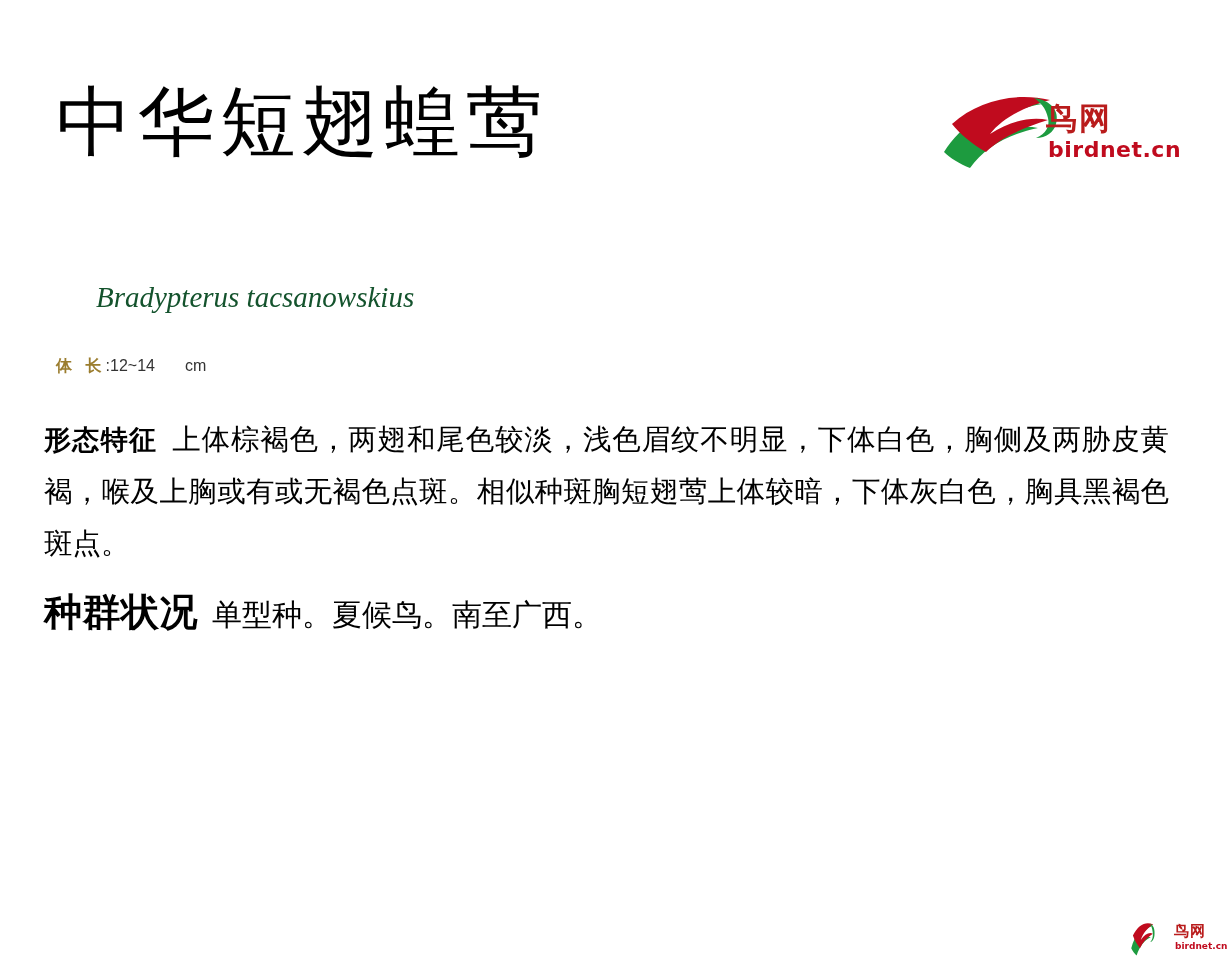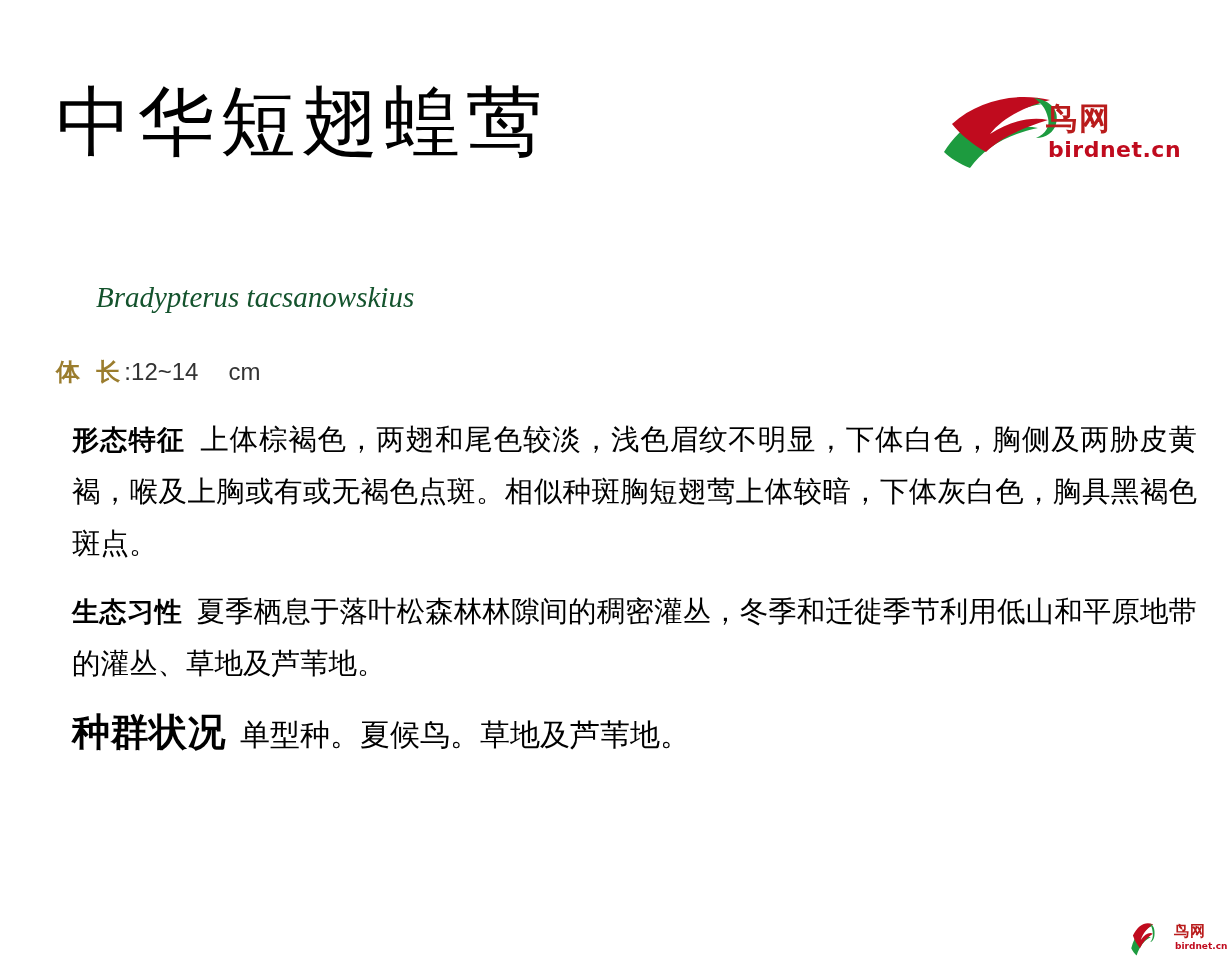--- a/index.html
+++ b/index.html
@@ -106,21 +106,21 @@
     color: #14532d;
     white-space: nowrap;
     margin-left: 40px;
   }
 
   
   .length-line {
     position: absolute;
     left: 56px;
     top: 356px;
-    font-size: 24px;
+    font-size: 16px;
     white-space: nowrap;
     color: #333333;
   }
   .length-label {
     font-family: "DejaVu Sans", sans-serif;
     font-weight: bold;
     color: #9b7d2e;
     letter-spacing: 4px;
   }
   .length-value {
@@ -129,21 +129,21 @@
   }
   .length-unit {
     font-family: "Liberation Sans", sans-serif;
     color: #333333;
     margin-left: 30px;
   }
 
   
   .sections {
     position: absolute;
-    left: 72px;
+    left: 44px;
     top: 414px;
     width: 1125px;
   }
   .section {
     margin-bottom: 16px;
   }
   .section p {
     margin: 0;
     font-family: "Liberation Serif", serif;
     font-size: 28.5px;
@@ -195,30 +195,25 @@
   </div>
 
   <div class="sections">
 
     <div class="section">
       <p>
         <span class="sec-head">形态特征</span><span>上体棕褐色，两翅和尾色较淡，浅色眉纹不明显，下体白色，胸侧及两胁皮黄褐，喉及上胸或有或无褐色点斑。相似种斑胸短翅莺上体较暗，下体灰白色，胸具黑褐色斑点。</span>
       </p>
     </div>
 
-    <div class="section">
-      <p>
-        <span class="sec-head">生态习性</span><span>夏季栖息于落叶松森林林隙间的稠密灌丛，冬季和迁徙季节利用低山和平原地带的灌丛、草地及芦苇地。</span>
-      </p>
-    </div>
 
 
     <div class="section last">
       <p>
-        <span class="sec-head">种群状况</span><span>单型种。夏候鸟。草地及芦苇地。</span>
+        <span class="sec-head">种群状况</span><span>单型种。夏候鸟。南至广西。</span>
       </p>
     </div>
 
   </div>
 
   <div class="logo logo-small">
     <svg width="46" height="40" viewBox="0 0 222 88" preserveAspectRatio="none">
       <path d="M6 62 C28 28 66 6 104 14 C76 18 52 34 42 52 C60 40 82 34 100 38 C70 44 46 58 32 78 C22 74 12 68 6 62 Z" fill="#1d9b3f"></path>
       <path d="M14 34 C40 10 78 2 112 10 C88 16 64 28 52 44 C70 32 92 26 110 30 C84 38 62 48 48 62 C34 54 22 44 14 34 Z" fill="#c00b1e"></path>
       <path d="M96 8 C112 10 122 20 118 34 C116 42 108 48 98 48 C108 44 112 36 110 28 C108 18 102 12 96 8 Z" fill="#1d9b3f"></path>

